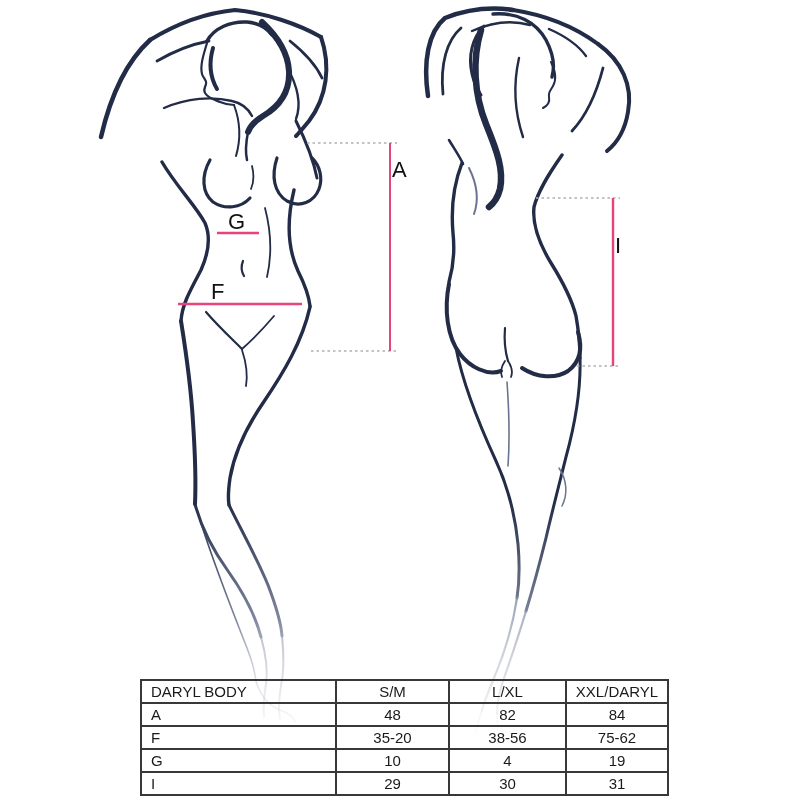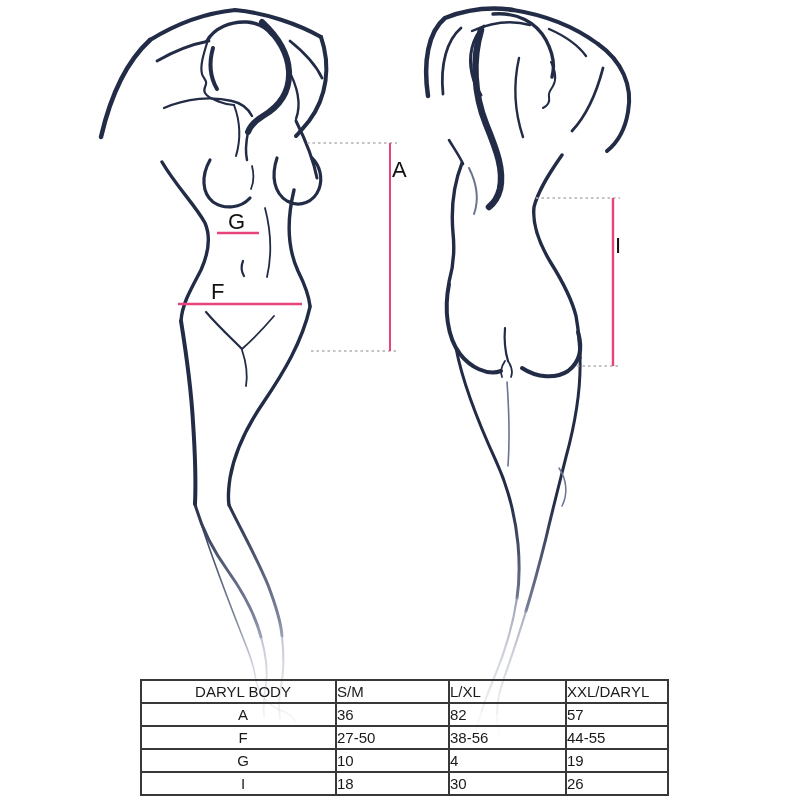--- a/index.html
+++ b/index.html
@@ -9,22 +9,22 @@
   svg{display:block;}
   .s{fill:none;stroke:#232c47;stroke-linecap:round;}
   .lt{fill:none;stroke:#6b7490;stroke-linecap:round;}
   .pink{fill:none;stroke:#e8437a;stroke-linecap:butt;}
   .dot{fill:none;stroke:#b0b0b3;stroke-width:1.6;stroke-dasharray:2.5 3;}
   .mlabel{font-family:"Liberation Sans",sans-serif;font-size:22px;fill:#111111;}
   #size-table{position:absolute;left:140px;top:679px;}
   table{border-collapse:collapse;table-layout:fixed;width:527px;
         font-family:"Liberation Sans",sans-serif;font-size:15px;color:#1a1a1a;}
   td{border:2px solid #383838;height:21px;line-height:21px;padding:0;
-     background:transparent;white-space:nowrap;}
-  td.lbl{text-align:center;padding-left:9px;}
+     text-align:center;background:transparent;white-space:nowrap;}
+  td.lbl{text-align:left;padding-left:9px;}
 </style>
 </head>
 <body>
 
 <div id="stage">
 <svg width="800" height="800" viewBox="0 0 800 800">
   <defs>
     <linearGradient id="fadeA" gradientUnits="userSpaceOnUse" x1="0" y1="500" x2="0" y2="700">
       <stop offset="0" stop-color="#232c47"></stop>
       <stop offset="0.6" stop-color="#7e879e"></stop>
@@ -144,37 +144,37 @@
       </colgroup>
     <tbody>
         <tr>
       <td class="lbl">DARYL BODY</td>
       <td>S/M</td>
       <td>L/XL</td>
       <td>XXL/DARYL</td>
     </tr>
     <tr>
       <td class="lbl">A</td>
-      <td>36</td>
+      <td>48</td>
       <td>82</td>
-      <td>57</td>
+      <td>84</td>
     </tr>
     <tr>
       <td class="lbl">F</td>
-      <td>27-50</td>
+      <td>35-20</td>
       <td>38-56</td>
-      <td>44-55</td>
+      <td>75-62</td>
     </tr>
     <tr>
       <td class="lbl">G</td>
       <td>10</td>
       <td>4</td>
       <td>19</td>
     </tr>
     <tr>
       <td class="lbl">I</td>
-      <td>18</td>
+      <td>29</td>
       <td>30</td>
-      <td>26</td>
+      <td>31</td>
     </tr>
   </tbody>
     </table>
 </div>
 
 </body></html>

